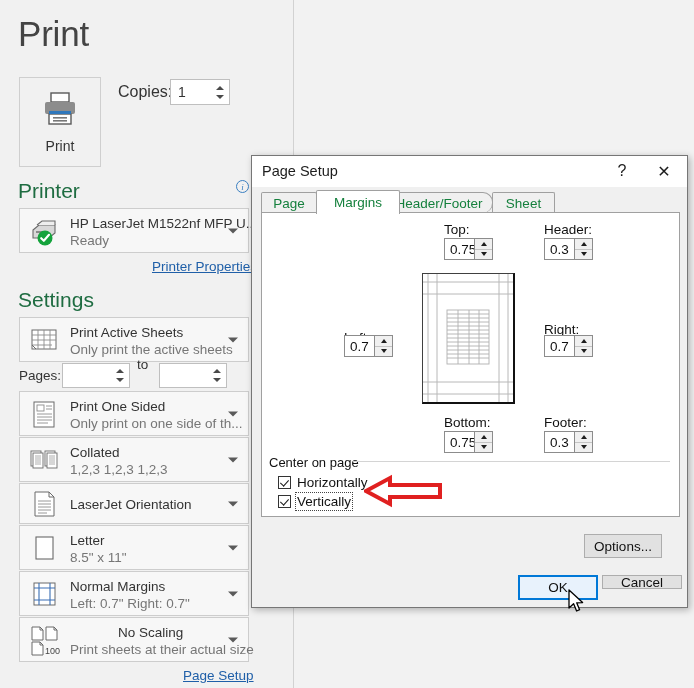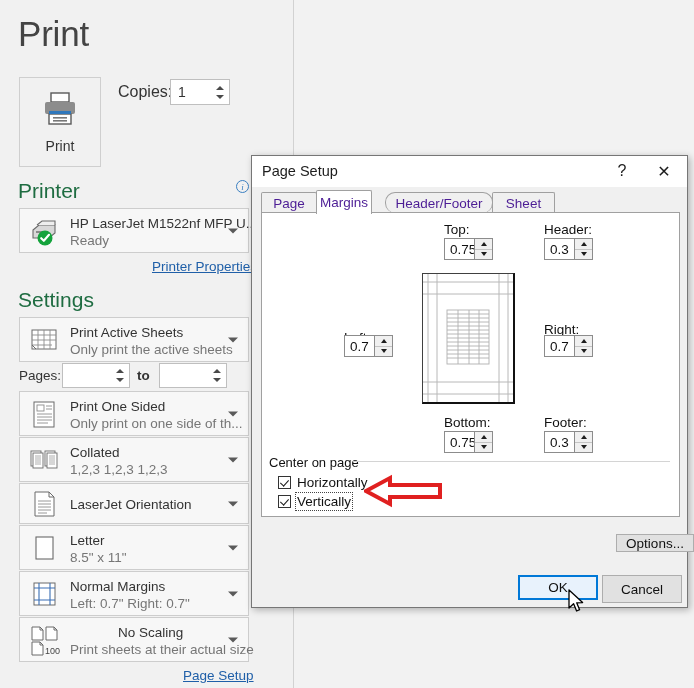--- a/index.html
+++ b/index.html
@@ -175,24 +175,23 @@
     cursor: pointer;
   }
   .pages-label {
     position: absolute;
     left: 19px; top: 368px;
     font-size: 13.5px;
     color: #333;
   }
   .to-label {
     position: absolute;
-    left: 137px; top: 368px;
+    left: 137px; top: 357px;
     font-size: 13.5px;
     color: #333;
-    font-weight: bold;
   }
 
   
   #dialog {
     position: absolute;
     left: 251px; top: 155px;
     width: 437px; height: 453px;
     background: #f0f0f0;
     border: 1px solid #767676;
     box-sizing: border-box;
@@ -231,21 +230,21 @@
   }
   .tab {
     position: absolute;
     top: 2px;
     height: 21px;
     background: #f0f0f0;
     border: 1px solid #a0a0a0;
     border-bottom: none;
     box-sizing: border-box;
     font-size: 13.5px;
-    color: #4c1d95;
+    color: #15803d;
     display: flex;
     align-items: center;
     justify-content: center;
     cursor: pointer;
     border-radius: 2px 2px 0 0;
   }
   .tab.active {
     top: 0;
     height: 24px;
     background: #ffffff;
@@ -578,21 +577,21 @@
 <div id="dialog">
 
   <div id="dlg-titlebar">
     <div id="dlg-title">Page Setup</div>
     <div class="tb-btn" id="dlg-help">?</div>
     <div class="tb-btn" id="dlg-close">✕</div>
   </div>
 
   <div id="tabstrip">
     <div class="tab" style="left:0px;   width:56px;">Page</div>
-    <div class="tab active" style="left:55px;  width:56px;">Margins</div>
+    <div class="tab active" style="left:55px;  width:84px;">Margins</div>
     <div class="tab" style="left:124px; width:108px;border-radius:10px;">Header/Footer</div>
     <div class="tab" style="left:231px; width:63px;">Sheet</div>
   </div>
 
   <div id="tabpanel"></div>
 </div>
 
 <div>
 
   <div class="fld-label" style="left:444px; top:222px;">Top:</div>
@@ -717,23 +716,23 @@
     <span class="chkbox"></span>
     <span class="chklbl">Horizontally</span>
   </div>
 
   <div class="chkrow" style="left:9px; top:39px;">
     <span class="chkbox"></span>
     <span class="chklbl focus">Vertically</span>
   </div>
 </div>
 
-<div class="dlgbtn" style="left:616px; top:534px; width:78px; height:18px;">Options...</div>
+<div class="dlgbtn" style="left:584px; top:534px; width:78px; height:24px;">Options...</div>
 <div class="dlgbtn default" style="left:518px; top:575px; width:80px; height:25px;">OK</div>
-<div class="dlgbtn" style="left:602px; top:575px; width:80px; height:28px;">Cancel</div>
+<div class="dlgbtn" style="left:602px; top:575px; width:80px; height:14px;">Cancel</div>
 
 <svg id="redarrow" viewBox="0 0 80 36">
   <path d="M2 18 L26 5 L26 12 L76 12 L76 24 L26 24 L26 31 Z" fill="#ffffff" stroke="#E02020" stroke-width="4" stroke-linejoin="miter"></path>
 </svg>
 
 <svg id="cursor" viewBox="0 0 18 26">
   <path d="M1 1 L1 19 L5.6 14.8 L8.6 22 L11.6 20.7 L8.7 13.8 L14.6 13.6 Z" fill="#ffffff" stroke="#000000" stroke-width="1.3" stroke-linejoin="round"></path>
 </svg>
 
 </body></html>

